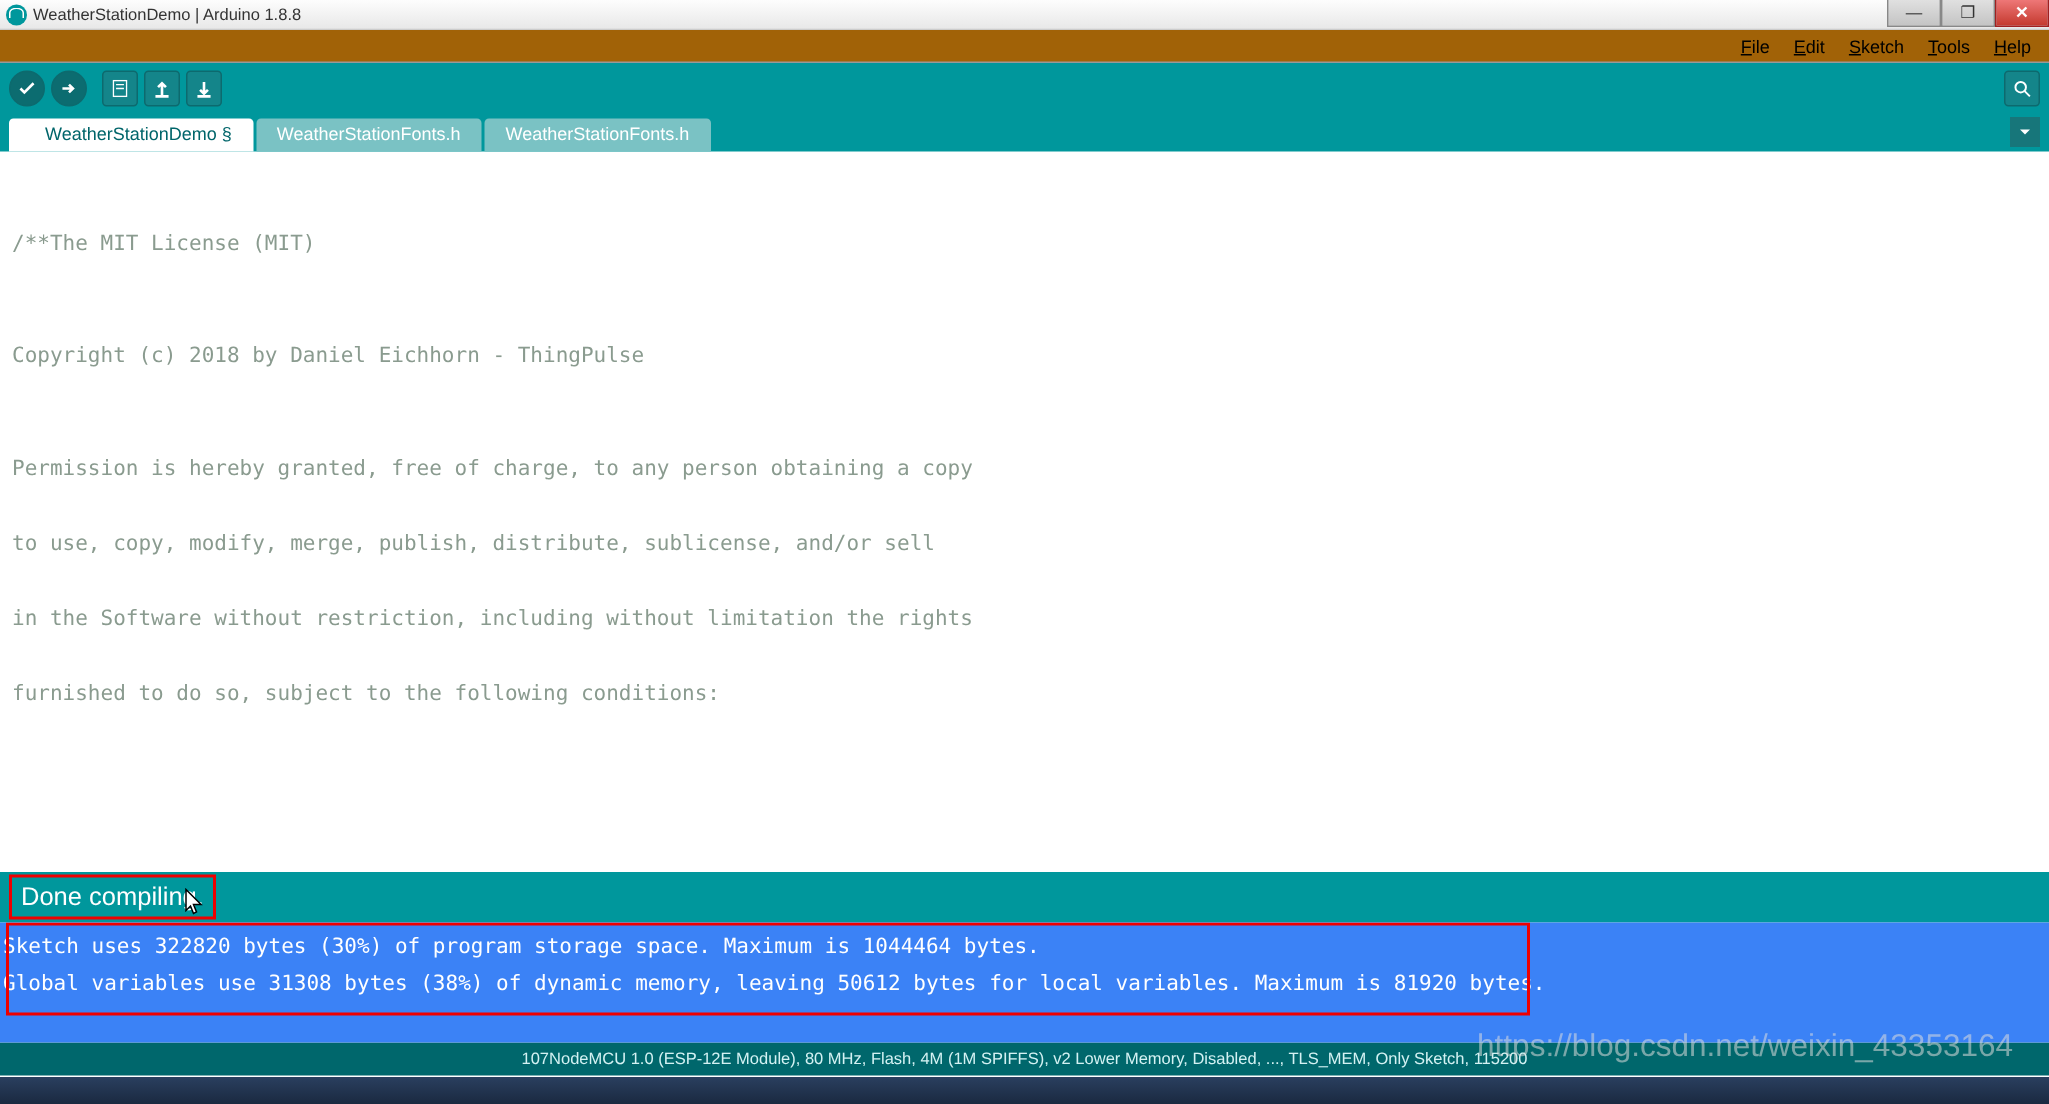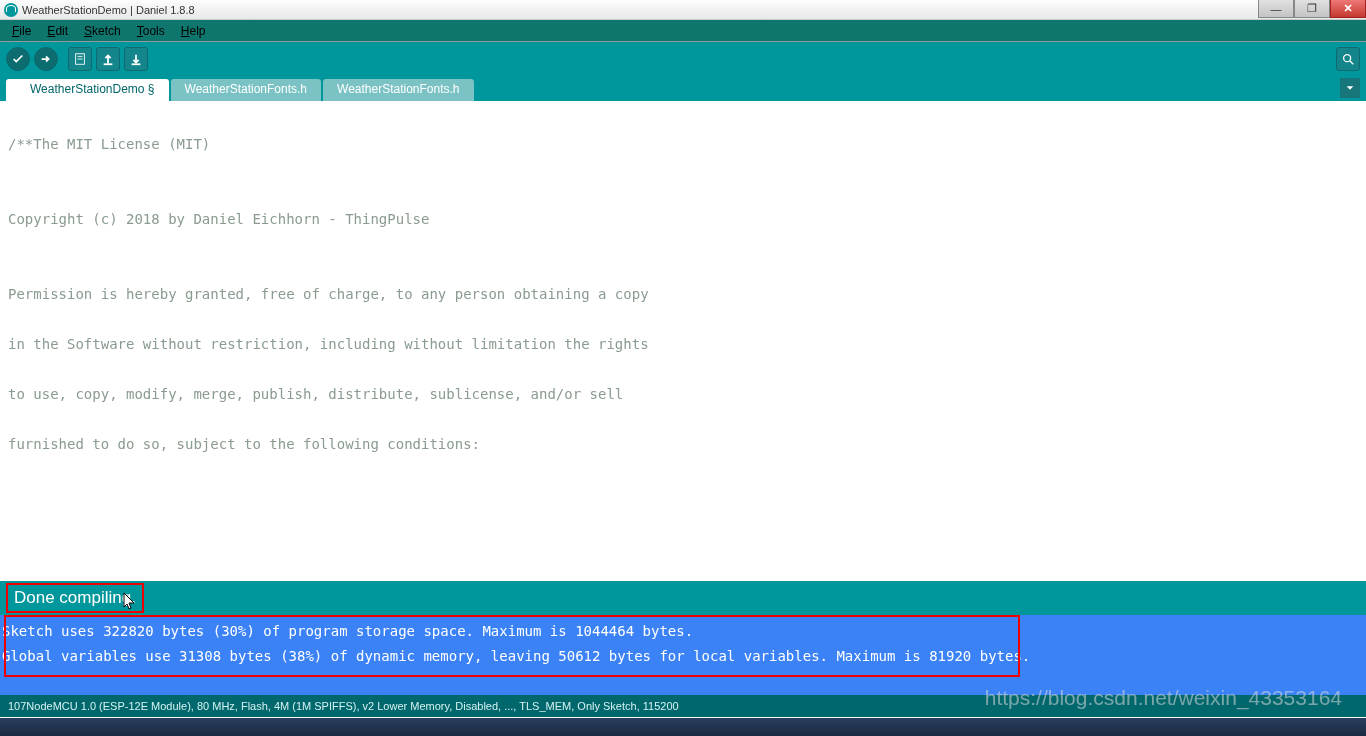--- a/index.html
+++ b/index.html
@@ -8,65 +8,65 @@
 .titlebar { height: 20px; background: linear-gradient(to bottom, #fdfdfd, #e8e8e8); display: flex; align-items: center; padding: 0 0 0 4px; border-bottom: 1px solid #ccc; position: relative; }
 .titlebar-icon { width: 14px; height: 14px; background: #00979c; border-radius: 50%; display: flex; align-items: center; justify-content: center; margin-right: 4px; }
 .titlebar-icon::before { content: ""; width: 8px; height: 6px; border: 1.5px solid #fff; border-radius: 50% 50% 0 0; border-bottom: none; margin-top: -2px; }
 .titlebar-text { font-size: 11px; color: #333; }
 .win-controls { position: absolute; right: 0; top: -1px; display: flex; }
 .win-btn { width: 36px; height: 19px; display: flex; align-items: center; justify-content: center; font-size: 11px; cursor: pointer; }
 .win-min { background: linear-gradient(to bottom, #e0e0e0, #c4c4c4); border: 1px solid #888; color: #333; }
 .win-max { background: linear-gradient(to bottom, #e0e0e0, #c4c4c4); border: 1px solid #888; color: #333; }
 .win-close { background: linear-gradient(to bottom, #e77, #c43a2f); border: 1px solid #a02020; color: #fff; font-weight: bold; }
 
-.menubar { height: 22px; background: #0f766e; display: flex; align-items: center; padding: 0 4px; border-bottom: 1px solid #999; }
+.menubar { height: 22px; background: #a16207; display: flex; align-items: center; padding: 0 4px; border-bottom: 1px solid #999; justify-content: flex-end; }
 .menu-item { padding: 2px 8px; font-size: 12px; cursor: pointer; color: #000; }
 .menu-item u { text-decoration: underline; }
 
 .toolbar { height: 34px; background: #00979c; display: flex; align-items: center; padding: 0 6px; position: relative; }
 .tool-btn { width: 24px; height: 24px; border-radius: 3px; background: #14858a; border: 1px solid #0d6a6e; margin-right: 4px; display: flex; align-items: center; justify-content: center; color: #fff; cursor: pointer; }
 .tool-btn.round { border-radius: 50%; background: #0c6c70; }
 .tool-btn svg { width: 14px; height: 14px; fill: #fff; stroke: #fff; }
 .tool-spacer-sm { width: 6px; }
 .serial-mon { position: absolute; right: 6px; top: 5px; width: 24px; height: 24px; border-radius: 3px; background: #14858a; border: 1px solid #0d6a6e; display: flex; align-items: center; justify-content: center; cursor: pointer; }
 
 .tabbar { height: 25px; background: #00979c; display: flex; align-items: flex-end; padding: 0 6px; position: relative; }
 .tab { height: 22px; padding: 3px 14px 0 14px; font-size: 12px; border-top-left-radius: 3px; border-top-right-radius: 3px; margin-right: 2px; cursor: pointer; }
 .tab.active { background: #fff; color: #00656a; padding-left: 24px; }
 .tab.inactive { background: #7ac2c4; color: #fff; }
 .tab-dropdown { position: absolute; right: 6px; top: 2px; width: 20px; height: 20px; background: #17767a; display: flex; align-items: center; justify-content: center; cursor: pointer; }
 
-.editor { height: 480px; background: #fff; overflow-y: scroll; padding: 6px 8px; font-family: "Consolas", "SimSun", monospace; font-size: 14px; line-height: 25px; color: #8a9b8f; white-space: pre; position: relative; }
+.editor { height: 480px; background: #fff; overflow-y: scroll; padding: 24px 8px; font-family: "Consolas", "SimSun", monospace; font-size: 14px; line-height: 25px; color: #8a9b8f; white-space: pre; position: relative; }
 .editor-line { color: #8a9b8f; }
 
 .status-bar { height: 34px; background: #00979c; display: flex; align-items: center; padding: 0 6px; position: relative; }
 .status-box { border: 2px solid #e00; padding: 3px 6px; color: #fff; font-size: 17px; background: #00979c; }
 .cursor-arrow { position: absolute; left: 123px; top: 11px; pointer-events: none; }
 
 .console { height: 80px; background: #3b82f6; color: #fff; font-family: "Consolas", "SimSun", monospace; font-size: 14px; padding: 4px 2px; position: relative; line-height: 25px; overflow-y: scroll; }
 .console-hl { position: absolute; left: 4px; top: 0px; right: 346px; height: 62px; border: 2px solid #e00; pointer-events: none; }
 .console-line { white-space: pre; }
 
-.footer { height: 22px; background: #00676c; color: #d4f2f3; display: flex; align-items: center; padding: 0 8px; font-size: 11px; justify-content: flex-start; }
+.footer { height: 22px; background: #00676c; color: #d4f2f3; display: flex; align-items: center; padding: 0 8px; font-size: 11px; justify-content: center; }
 
 .taskbar { height: 18px; background: linear-gradient(to bottom, #2a3f5f, #1a2940); position: absolute; bottom: 0; left: 0; right: 0; }
 
 .watermark { position: absolute; right: 24px; bottom: 26px; color: rgba(220,220,220,0.55); font-size: 21px; font-family: Arial, sans-serif; pointer-events: none; z-index: 100; text-align: center; }
 
 ::-webkit-scrollbar { width: 16px; }
 ::-webkit-scrollbar-track { background: #f0f0f0; }
 ::-webkit-scrollbar-thumb { background: #c0c0c0; border: 1px solid #a0a0a0; }
 ::-webkit-scrollbar-button { background: #e0e0e0; height: 16px; border: 1px solid #a0a0a0; }
 </style>
 </head>
 <body>
 
 <div class="titlebar">
   <div class="titlebar-icon"></div>
-  <span class="titlebar-text">WeatherStationDemo | Daniel 1.8.8</span>
+  <span class="titlebar-text">WeatherStationDemo | Arduino 1.8.8</span>
   <div class="win-controls">
     <div class="win-btn win-min">—</div>
     <div class="win-btn win-max">❐</div>
     <div class="win-btn win-close">✕</div>
   </div>
 </div>
 
 <div class="menubar">
   <span class="menu-item"><u>F</u>ile</span>
   <span class="menu-item"><u>E</u>dit</span>
@@ -124,22 +124,22 @@
       </svg>
   </div>
 </div>
 
 <div class="editor">
 <div class="editor-line">/**The MIT License (MIT)</div>
 <div class="editor-line"></div>
 <div class="editor-line">Copyright (c) 2018 by Daniel Eichhorn - ThingPulse</div>
 <div class="editor-line"></div>
 <div class="editor-line">Permission is hereby granted, free of charge, to any person obtaining a copy</div>
+<div class="editor-line">to use, copy, modify, merge, publish, distribute, sublicense, and/or sell</div>
 <div class="editor-line">in the Software without restriction, including without limitation the rights</div>
-<div class="editor-line">to use, copy, modify, merge, publish, distribute, sublicense, and/or sell</div>
 <div class="editor-line">furnished to do so, subject to the following conditions:</div>
 <div class="editor-line"></div>
 
 
 <div class="editor-line"></div>
 
 
 
 
 

